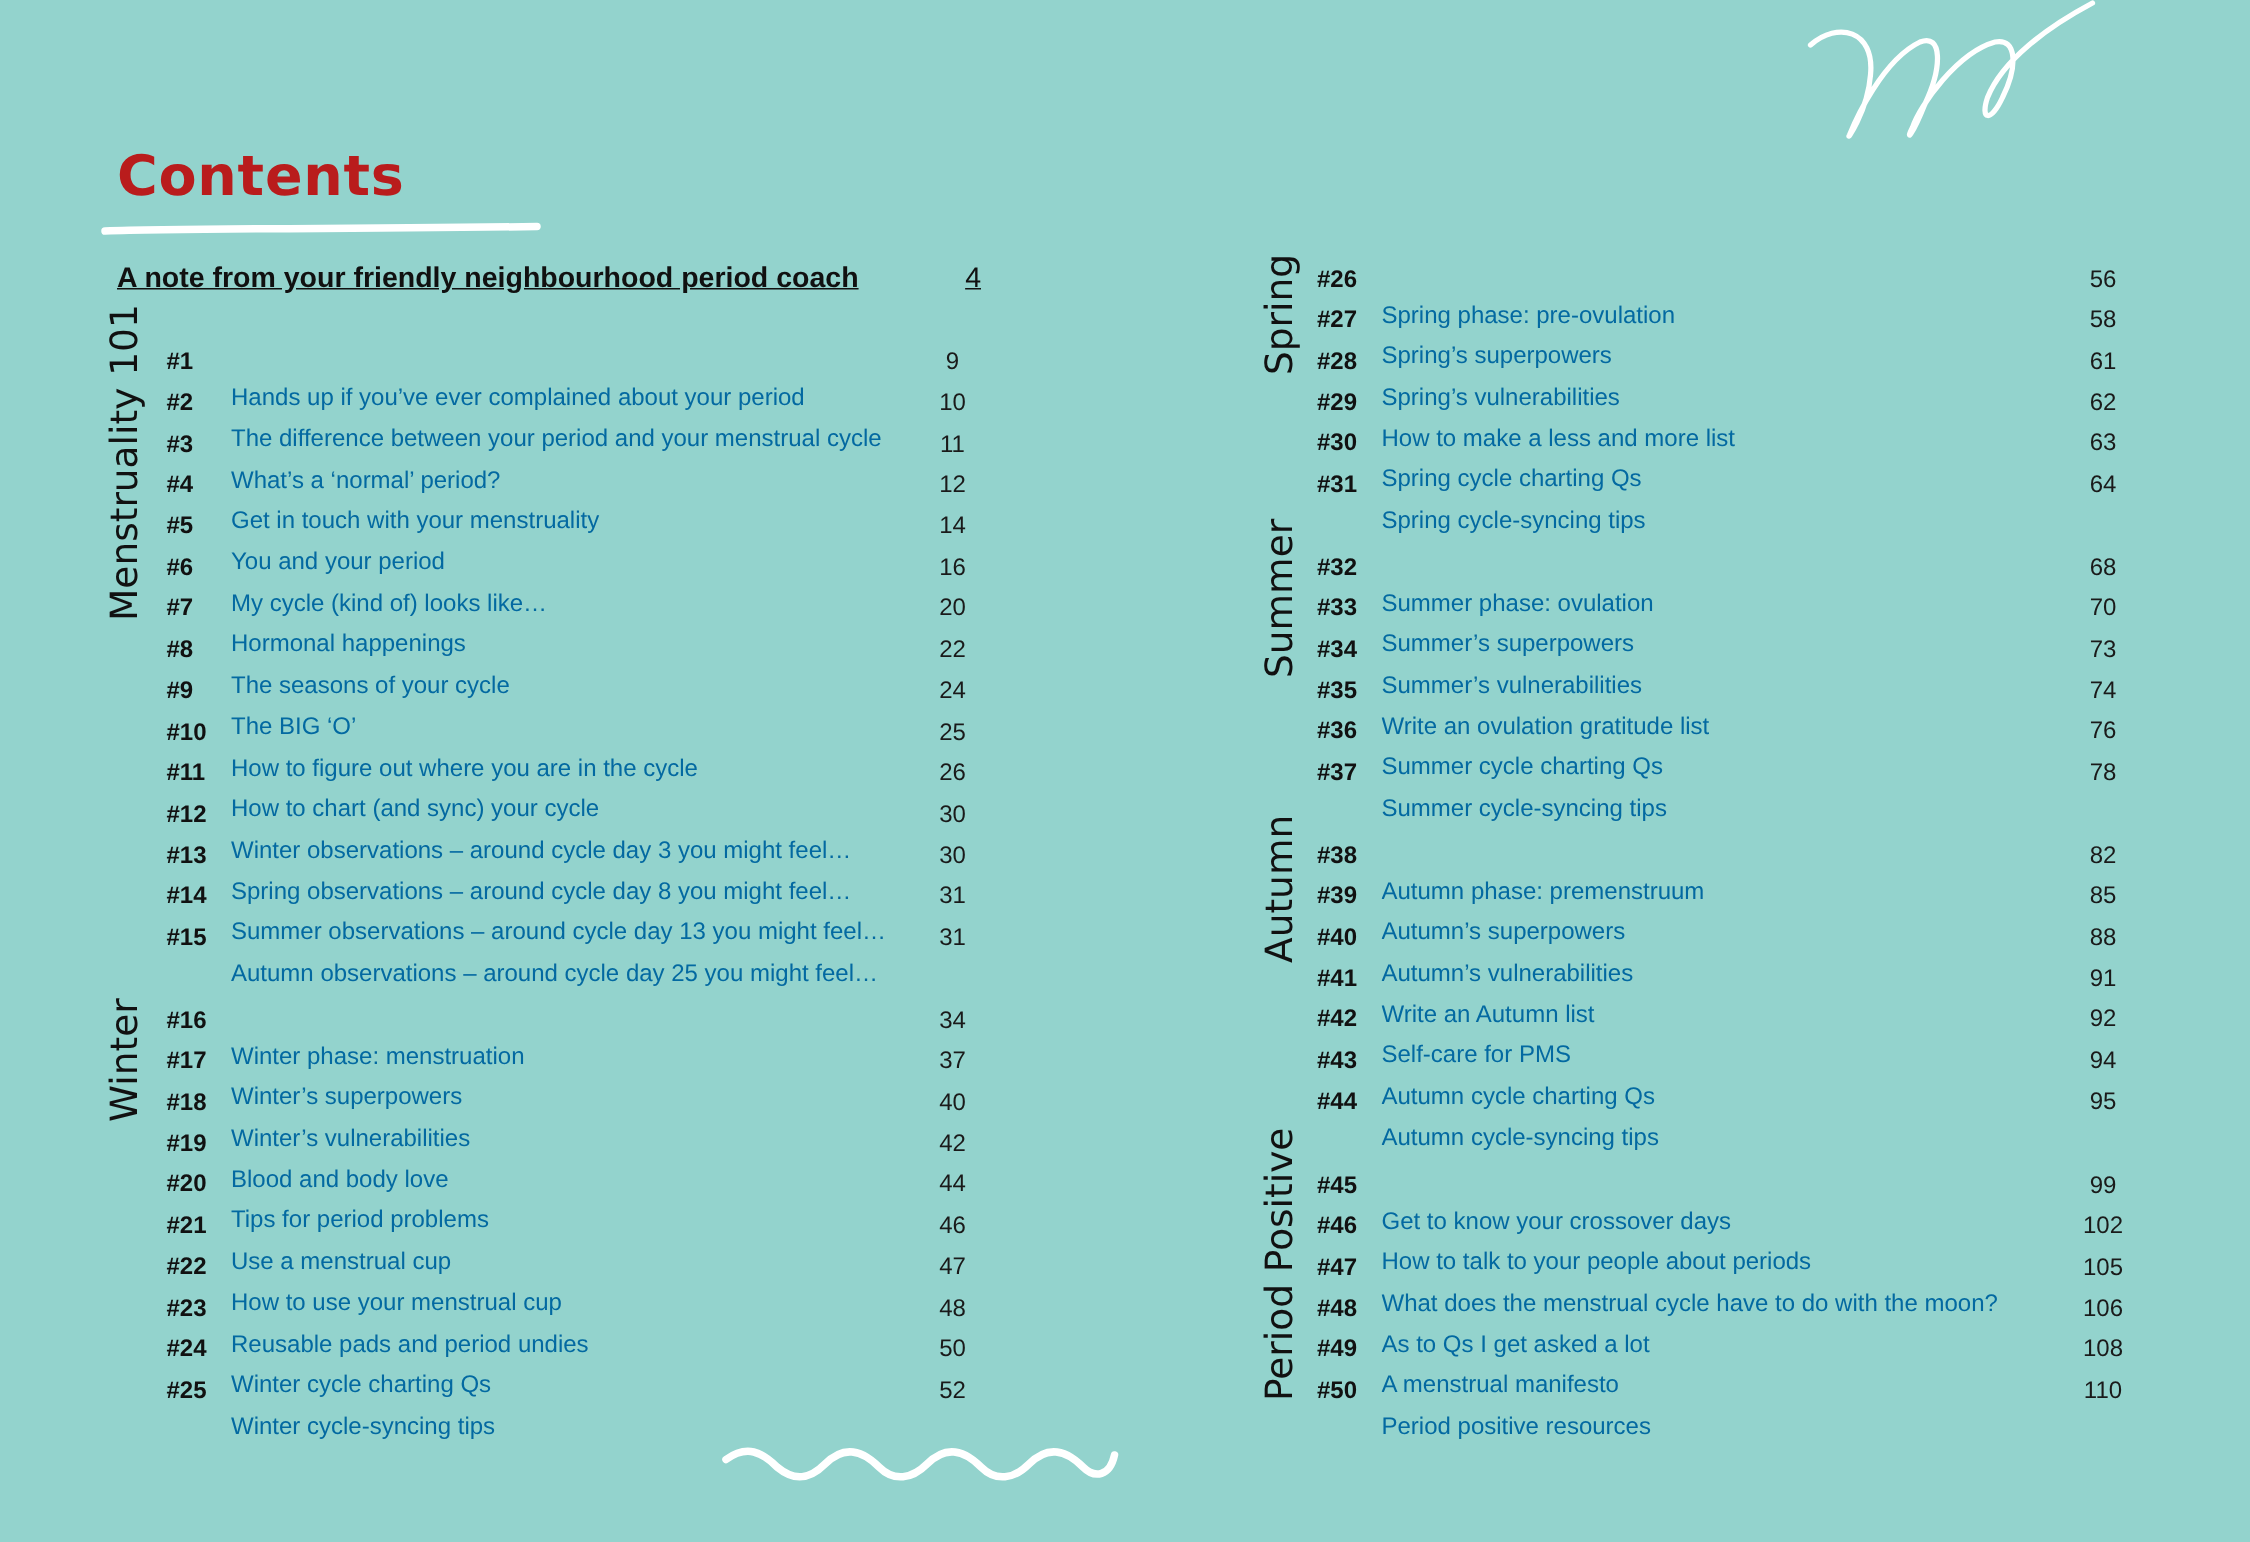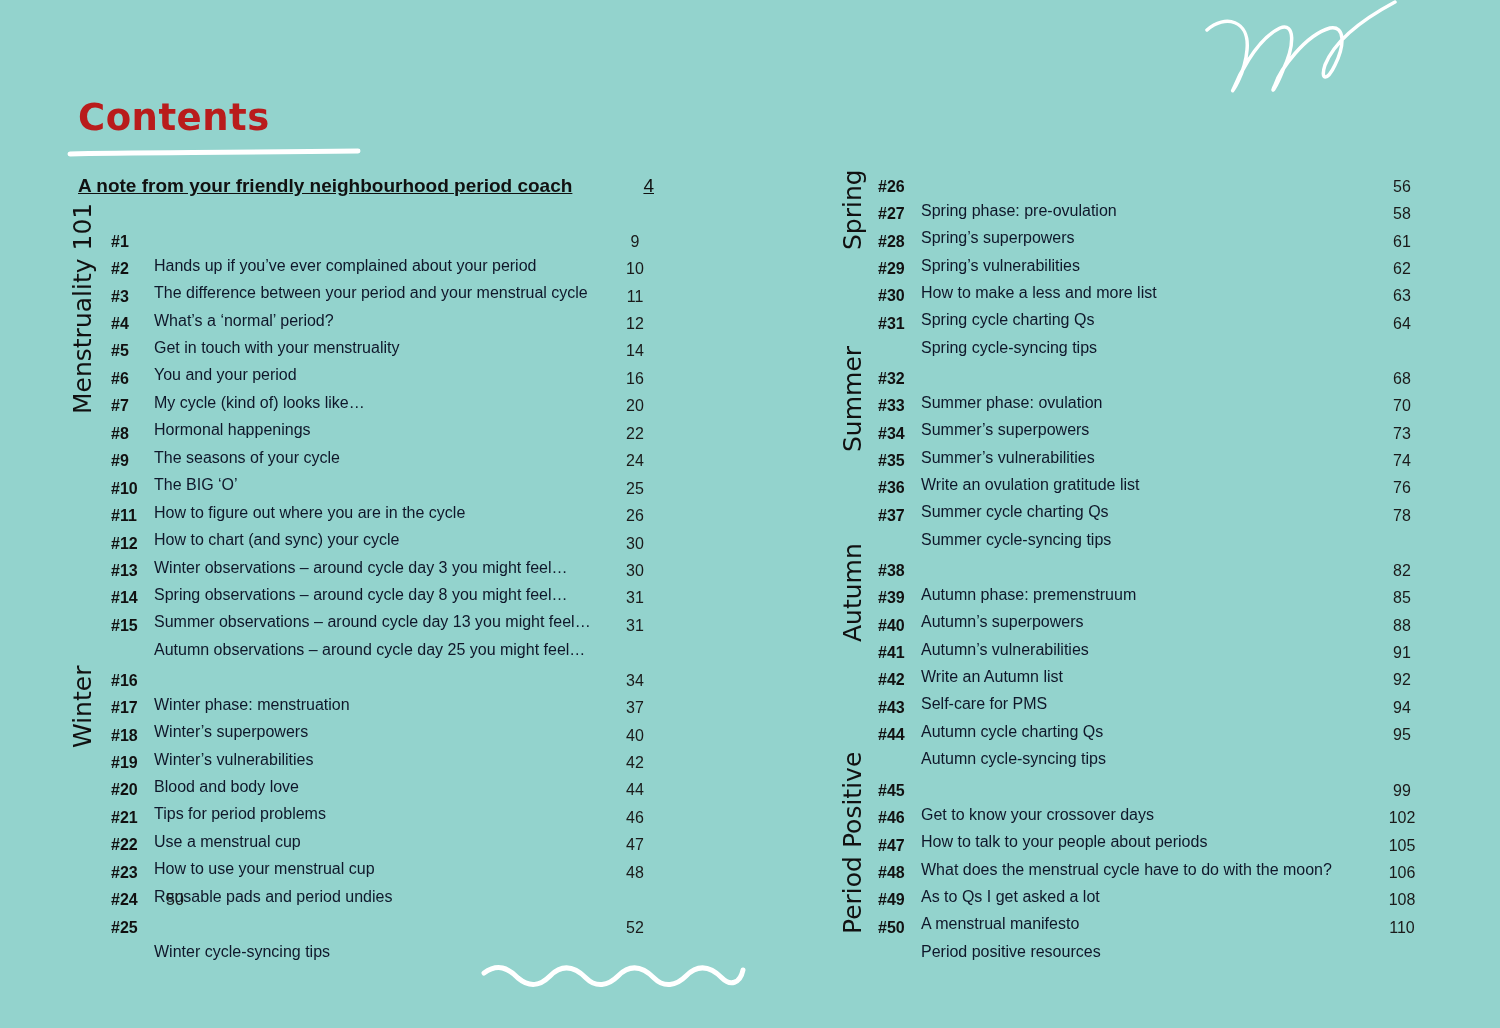--- a/index.html
+++ b/index.html
@@ -38,21 +38,21 @@
     transform-origin: left top;
     color: #111;
   }
   .entries { position: absolute; }
   .entry {
     height: 27.45px; display: flex; align-items: center;
     font-family: "Liberation Sans", sans-serif; font-size: 16px;
     white-space: nowrap;
   }
   .entry .num { font-weight: bold; width: 43px; flex: none; }
-  .entry .text { flex: 1; color: #0f172a; overflow: hidden; margin-top: 48px; }
+  .entry .text { flex: 1; color: #0369a1; overflow: hidden; margin-top: 48px; }
   .entry .pg { flex: none; text-align: center; width: 42px; color: #1a1a1a; }
 
   
   .left .entries { left: 111px; width: 545px; }
   
   .right .entries { left: 878px; width: 545px; }
 </style>
 </head>
 <body>
 
@@ -192,20 +192,21 @@
           <span class="text">How to use your menstrual cup</span>
           <span class="pg">47</span>
         </div>
       <div class="entry">
           <span class="num">#23</span>
           <span class="text">Reusable pads and period undies</span>
           <span class="pg">48</span>
         </div>
       <div class="entry">
           <span class="num">#24</span>
+          <span class="text">Winter cycle charting Qs</span>
           <span class="pg">50</span>
         </div>
       <div class="entry">
           <span class="num">#25</span>
           <span class="text">Winter cycle-syncing tips</span>
           <span class="pg">52</span>
         </div>
     </div>
   </div>
 

